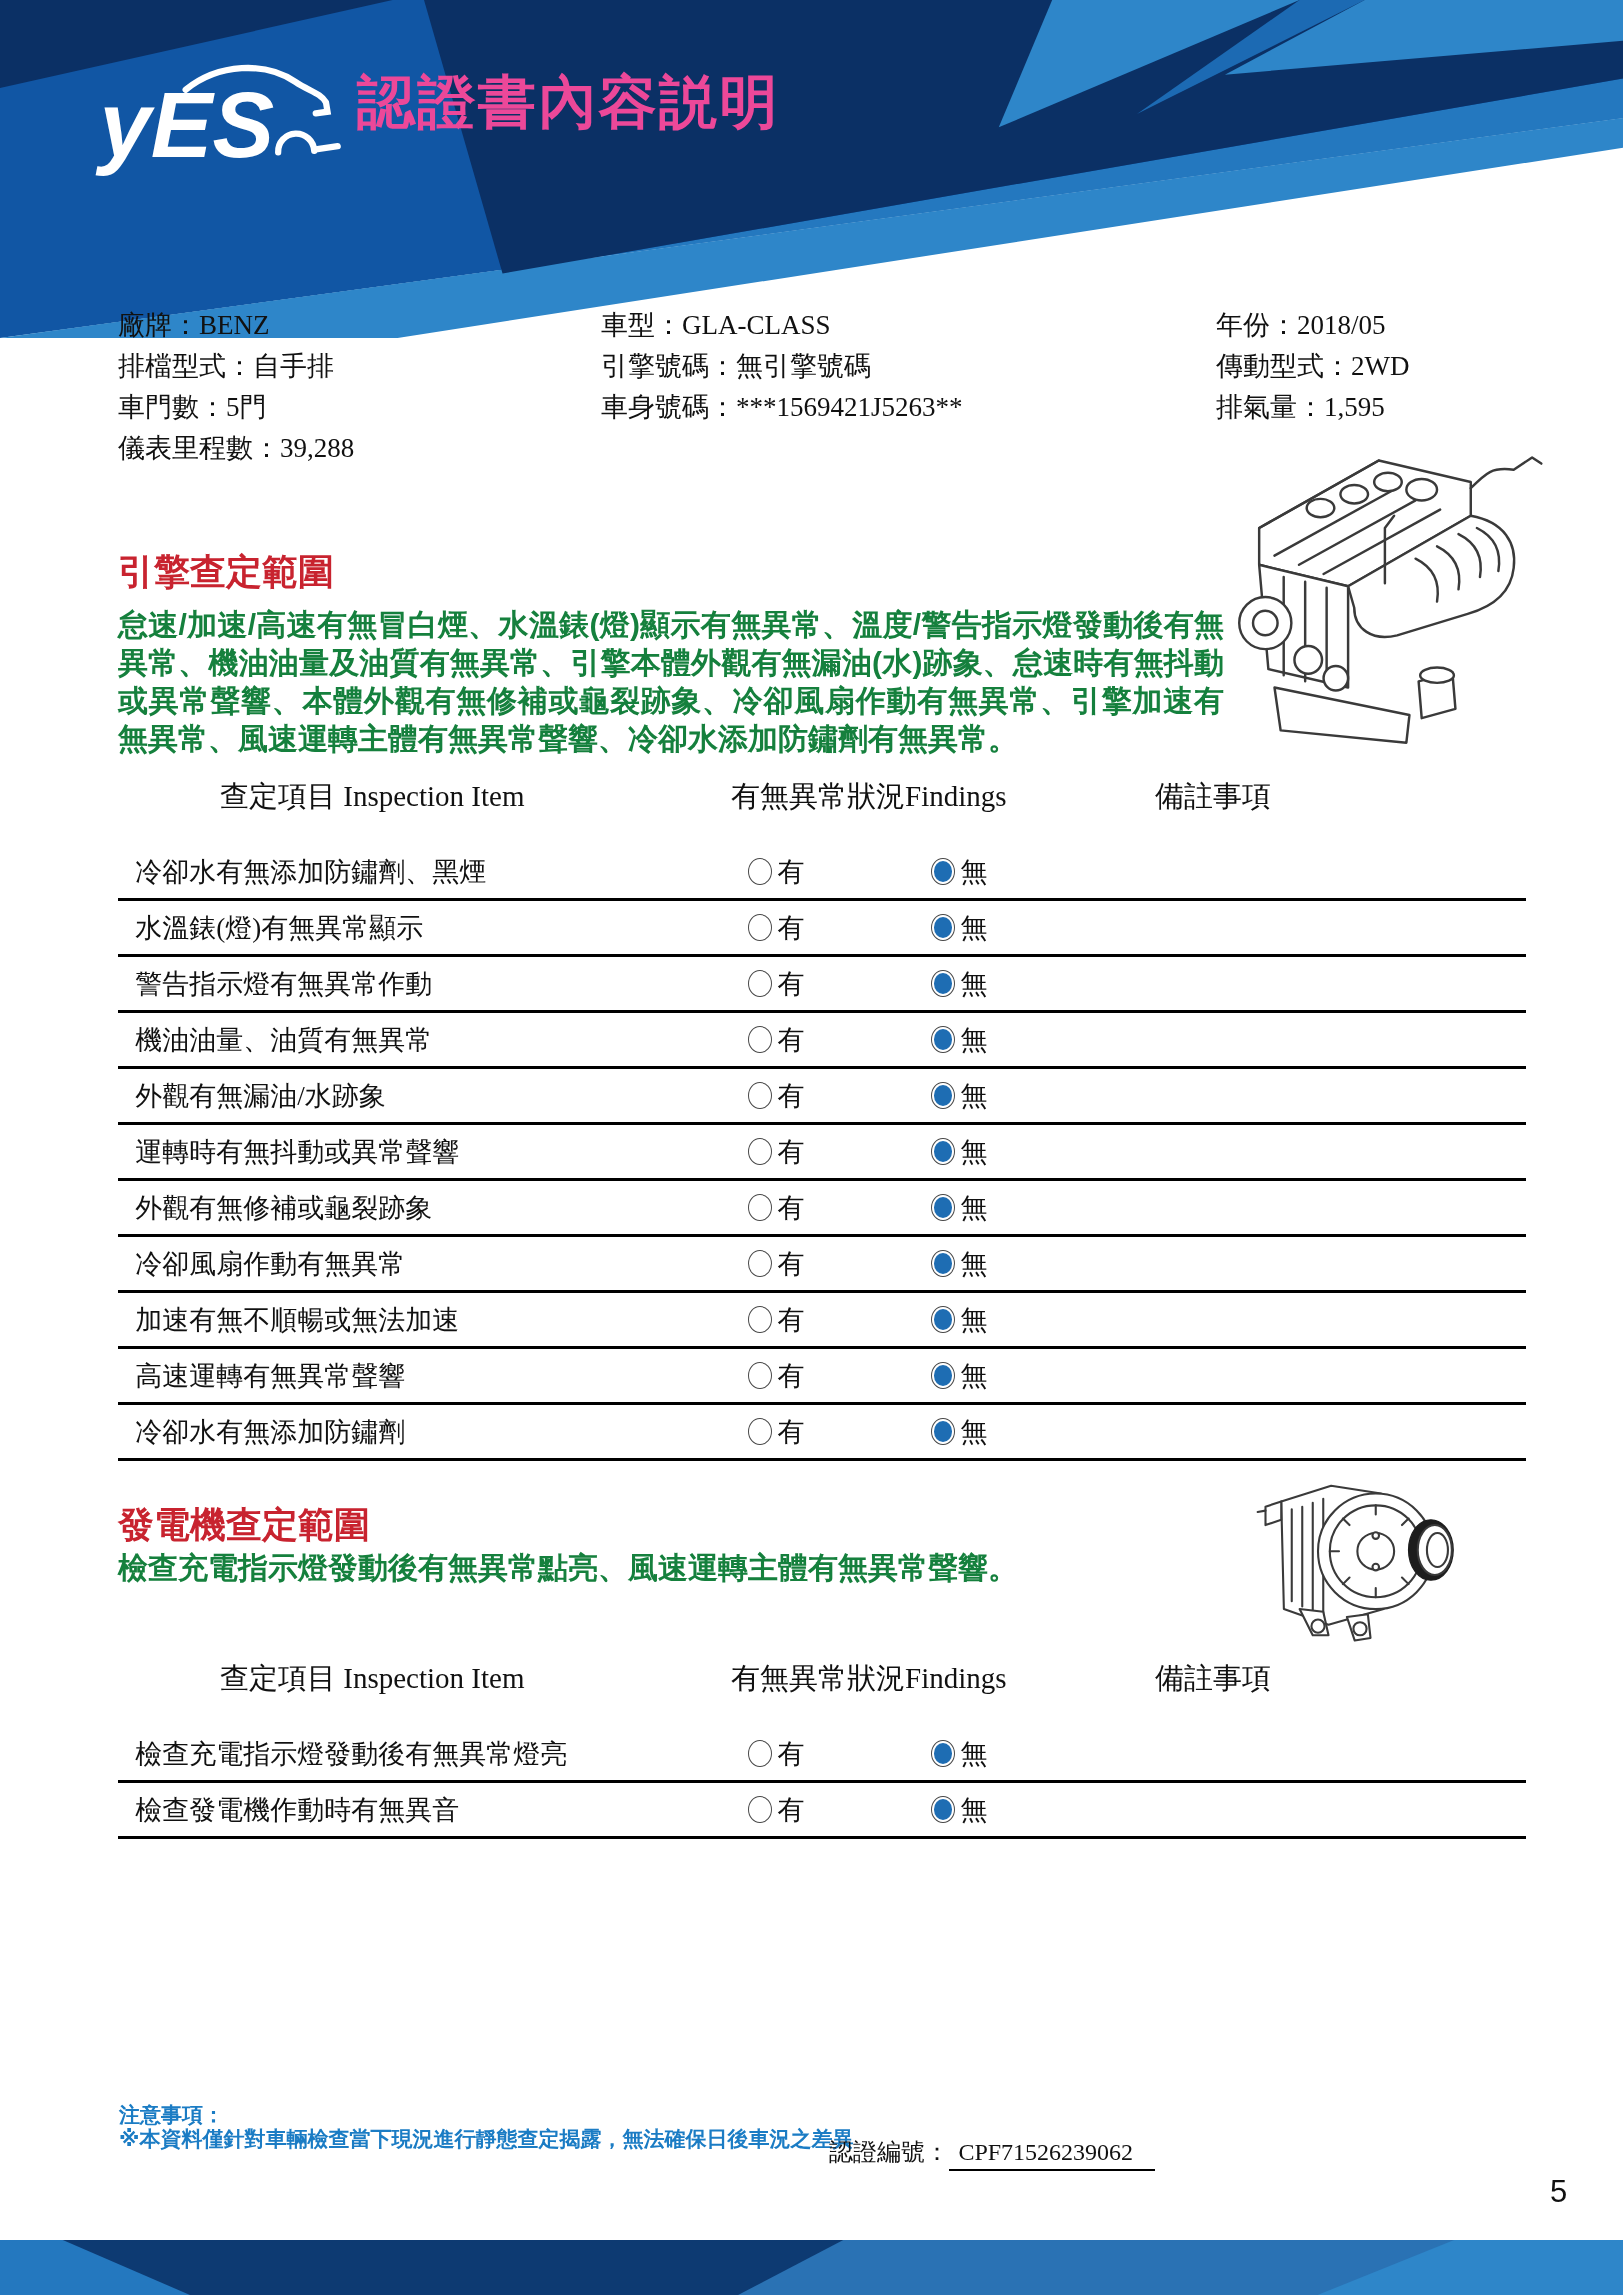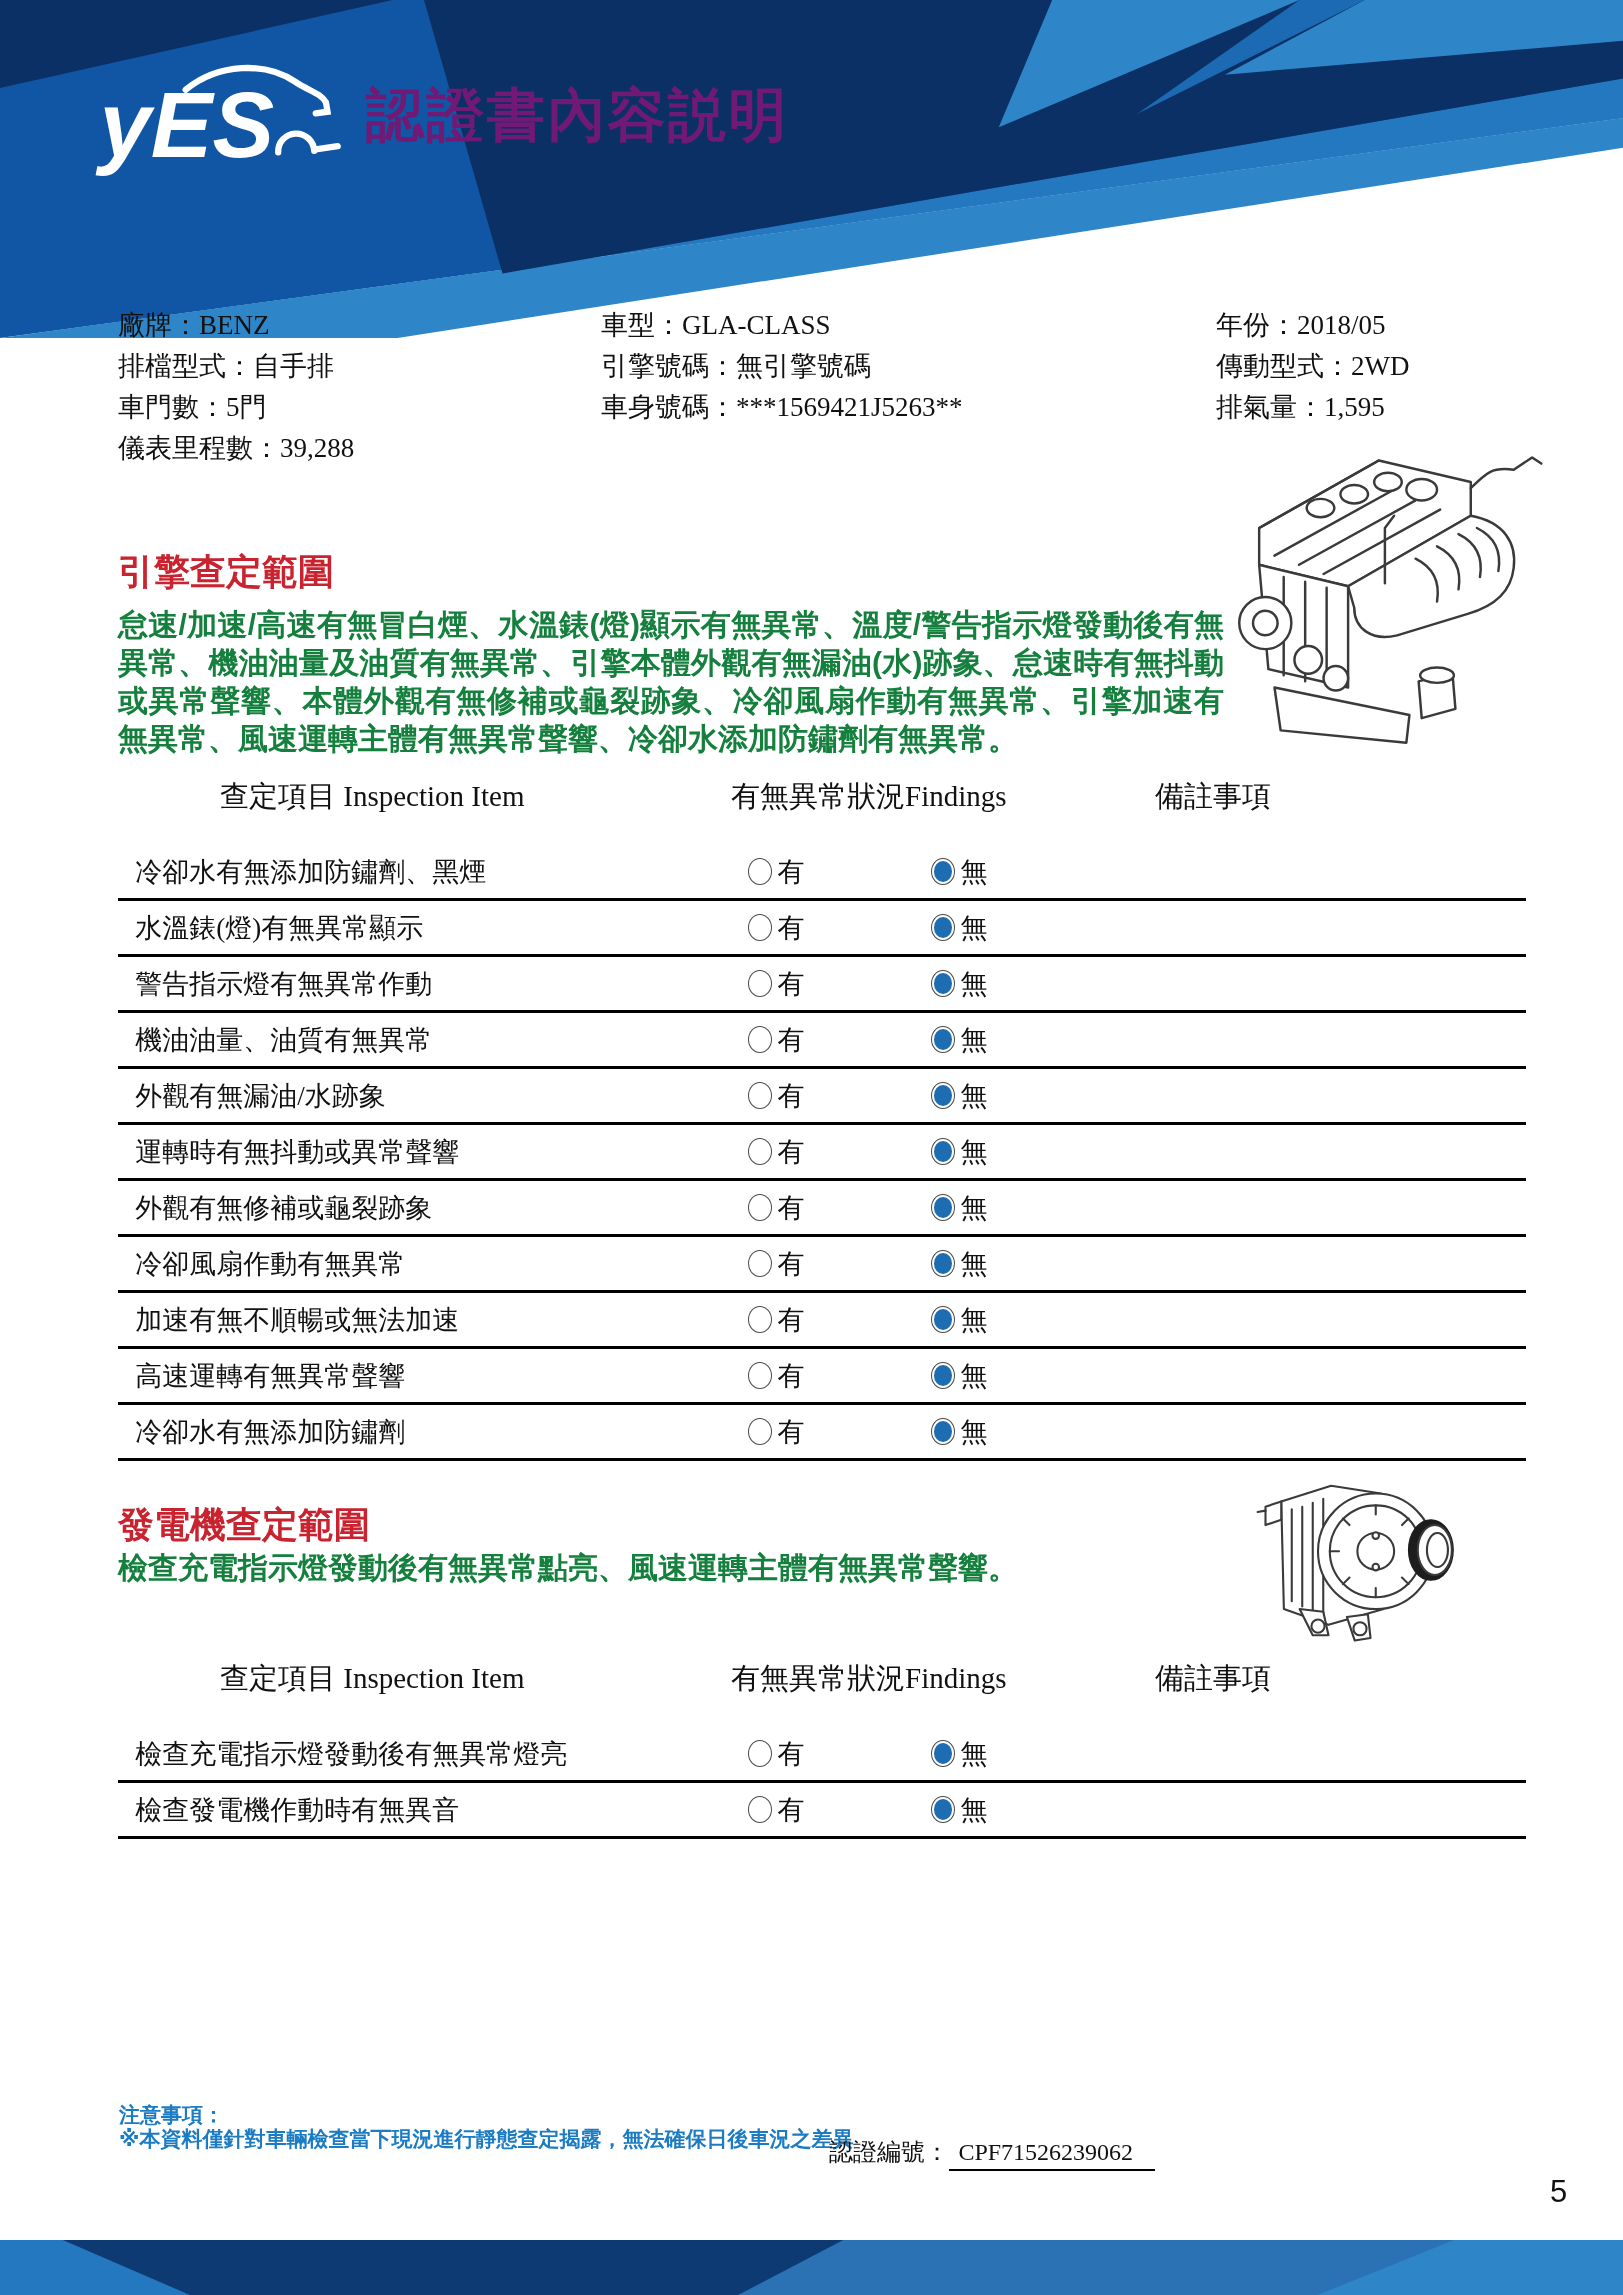--- a/index.html
+++ b/index.html
@@ -2,22 +2,22 @@
 <html style="font-size:12.6px"><head>
 <meta charset="utf-8">
 <style>
   html,body{margin:0;padding:0;background:#e8e8e8;}
   .page{position:relative;width:1623px;height:2295px;background:#fff;overflow:hidden;
         font-family:"Liberation Serif","DejaVu Serif",serif;color:#111;margin:0 auto;}
   svg{display:block;}
   
   .hdr-bg{position:absolute;top:0;left:0;width:1623px;height:338px;}
   .logo{position:absolute;left:93px;top:49px;width:259px;height:145px;}
-  .page-title{position:absolute;left:357px;top:69px;margin:9px;color:#701a75;
-      font-family:Liberation Serif, serif;font-weight:900;
+  .page-title{position:absolute;left:357px;top:69px;margin:0;color:#ec4899;
+      font-family:Liberation Mono, monospace;font-weight:900;
       font-size:58px;letter-spacing:2.4px;line-height:1.3;}
   
   .vinfo{position:absolute;top:305px;font-size:27px;line-height:41px;white-space:nowrap;}
   .vinfo.c1{left:118px;} .vinfo.c2{left:601px;} .vinfo.c3{left:1216px;}
   
   .sec-heading{position:absolute;left:118px;margin:0;color:#c8232f;
       font-family:"Liberation Sans","DejaVu Sans",sans-serif;font-weight:900;font-size:36px;}
   #engine-heading{top:548px;}
   #gen-heading{top:1481px;margin-top:20px;}
   .sec-desc{position:absolute;left:118px;margin:0;color:#15803d;

